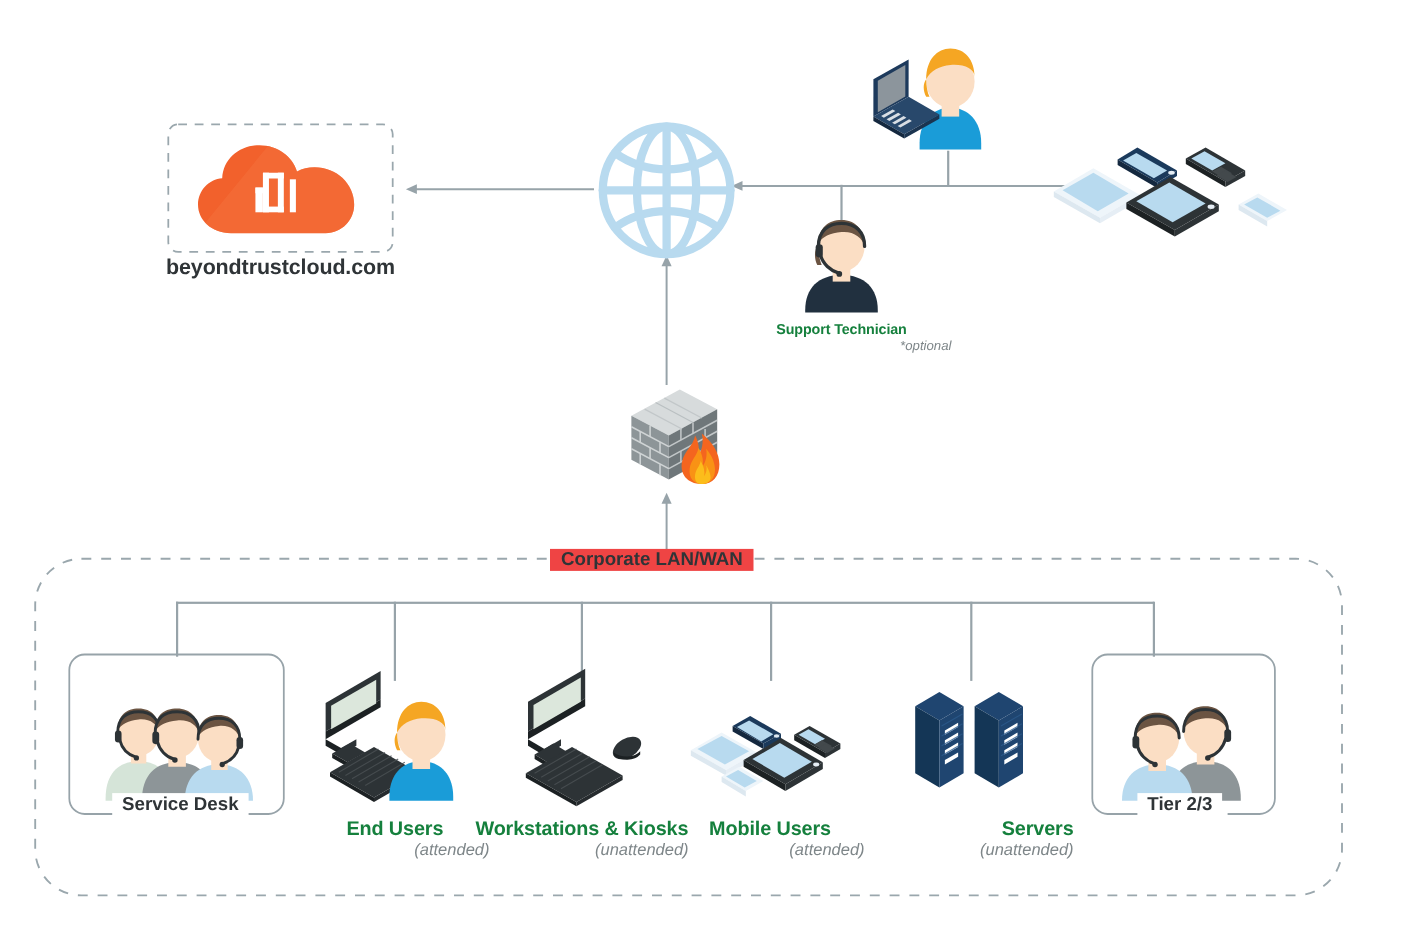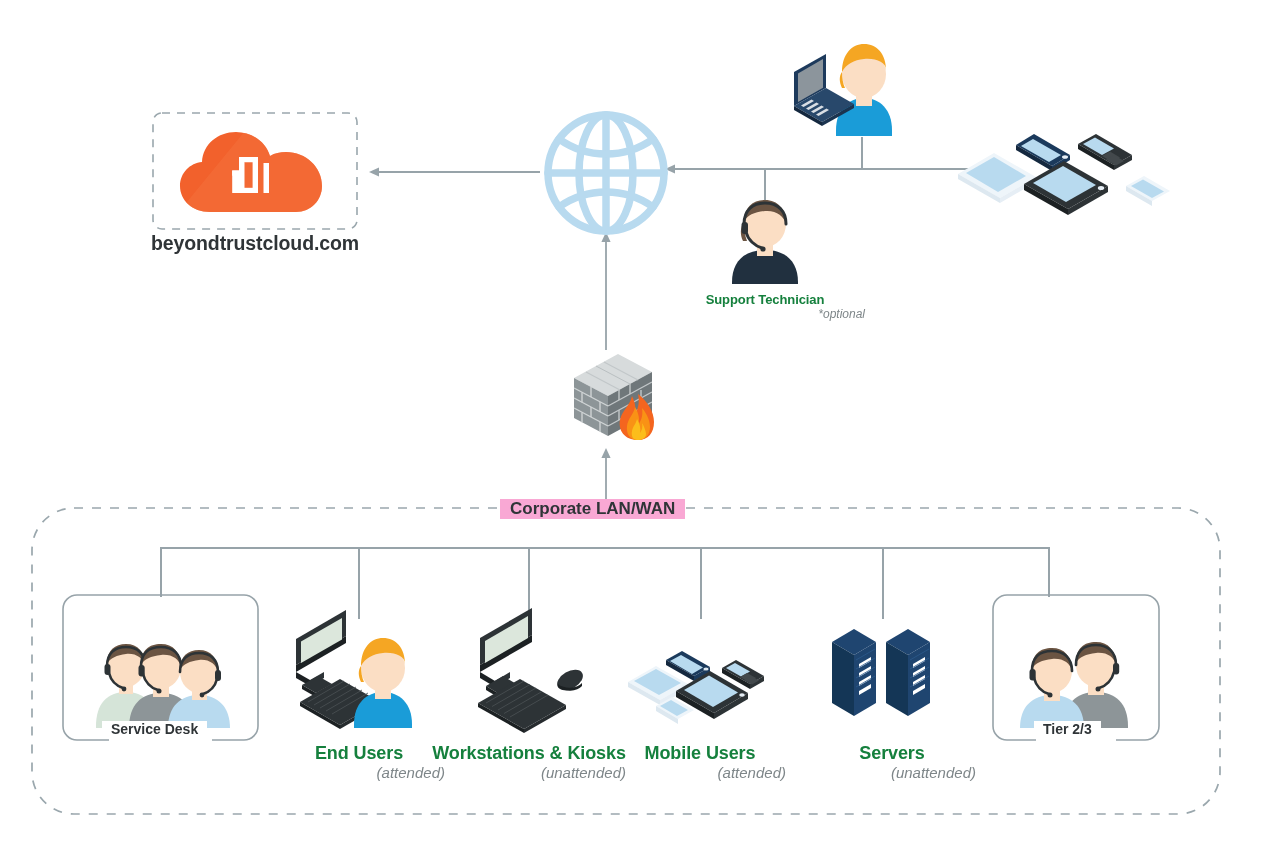--- a/index.html
+++ b/index.html
@@ -42,28 +42,28 @@
     font-size: 19.5px;
     font-weight: bold;
     color: #2f3437;
   }
   .tech-label { font-size: 13px; }
   .tech-sub { font-size: 12px; }
   .lan-label {
     font-size: 17px;
     font-weight: bold;
     color: #2f3437;
-    background: #f9a8d4;
+    background: #ef4444;
     padding: 0 10px;
     white-space: nowrap;
   }
   .grp-label { font-size: 18px; }
   .grp-sub  { font-size: 15px; }
   .box-label {
-    font-size: 14px;
+    font-size: 17px;
     font-weight: bold;
     color: #2f3437;
     background: #ffffff;
     padding: 0 9px;
     white-space: nowrap;
     text-align: center;
   }
 
   
   .hline { position: absolute; background: #97a3a9; height: 1.6px; }
@@ -500,21 +500,21 @@
         <path d="M85 79 L97 72 L97 76 L85 83 Z"></path>
       </g>
       <g stroke="#2b5a8c" stroke-width="1" fill="none" opacity="0.8">
         <path d="M82 48 L101 37"></path>
           <path d="M82 57 L101 46"></path>
         <path d="M82 66 L101 55"></path>
           <path d="M82 75 L101 64"></path>
       </g>
     </g>
   </svg>
-  <div class="lbl grp-label" style="left:808px; top:743px; width:168px;">Servers</div>
+  <div class="lbl grp-label" style="left:808px; top:743px; width:168px;text-align:right;">Servers</div>
   <div class="sub grp-sub" style="left:808px; top:764px; width:168px;">(unattended)</div>
 
   <div class="abs" style="left:992px; top:594px; width:168px; height:147px;">
     <svg style="position:absolute; left:0; top:0;" width="168" height="147" viewBox="0 0 168 147">
       <path d="M44 146 L15 146 A14 14 0 0 1 1 132 L1 15 A14 14 0 0 1 15 1
                L153 1 A14 14 0 0 1 167 15 L167 132 A14 14 0 0 1 153 146 L124 146" fill="none" stroke="#97a3a9" stroke-width="1.6"></path>
     </svg>
     <svg style="position:absolute; left:22px; top:20px;" width="124" height="114" viewBox="0 0 124 114">
 
       <g>

